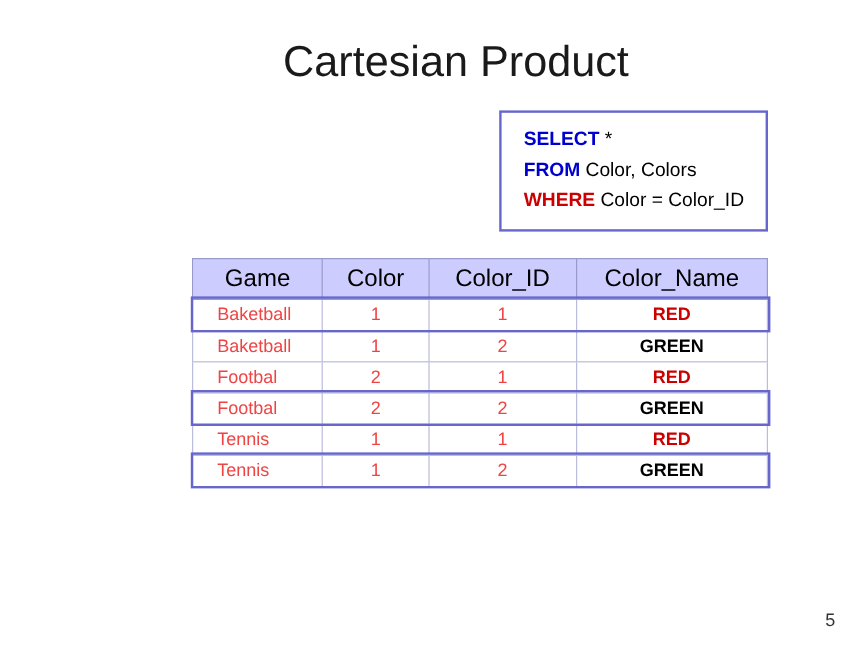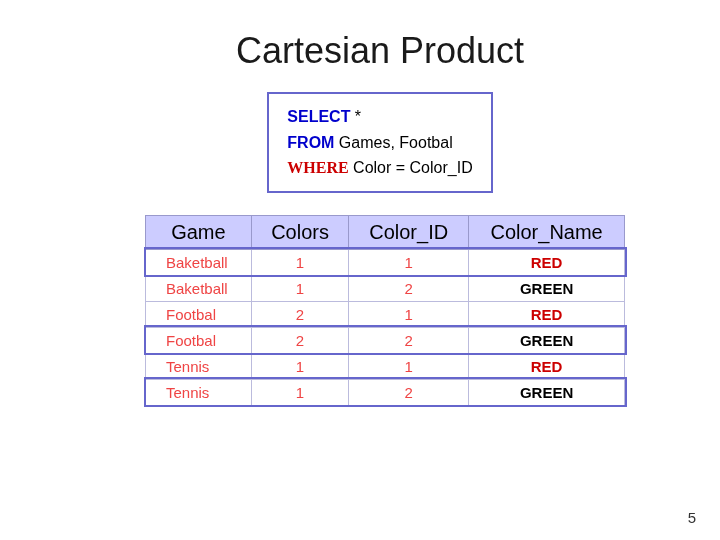--- a/index.html
+++ b/index.html
@@ -11,21 +11,21 @@
       font-family: Arial, Helvetica, sans-serif;
       position: relative;
       overflow: hidden;
     }
 
     .page-container {
       width: 720px;
       height: 540px;
       display: flex;
       flex-direction: column;
-      align-items: center;
+      align-items: flex-end;
       padding: 30px 80px 20px 120px;
       border-radius: 21px;
     }
 
     .title {
       font-size: 36px;
       font-weight: normal;
       color: #1a1a1a;
       margin-bottom: 20px;
       align-self: center;
@@ -36,21 +36,21 @@
       background: #fff;
       padding: 10px 18px;
       margin-bottom: 22px;
       font-size: 16px;
       line-height: 1.6;
       color: #000;
     }
 
     .sql-box .kw-select { color: #0000cc; font-weight: bold; }
     .sql-box .kw-from  { color: #0000cc; font-weight: bold; }
-    .sql-box .kw-where { color: #cc0000; font-weight: bold; font-family: Liberation Serif, serif; }
+    .sql-box .kw-where { color: #cc0000; font-weight: bold; }
 
     table {
       border-collapse: collapse;
       width: 480px;
       margin-left: 10px;
     }
 
     thead tr {
       background: #ccccff;
     }
@@ -102,32 +102,32 @@
 <body>
 
 <div class="page-container">
   <h1 class="title">Cartesian Product</h1>
 
   <div class="sql-box">
     <div>
       <span class="kw-select">SELECT</span><span> *</span>
     </div>
     <div>
-      <span class="kw-from">FROM</span><span>  Games, Footbal</span>
+      <span class="kw-from">FROM</span><span>  Color, Colors</span>
     </div>
     <div>
       <span class="kw-where">WHERE</span><span> Color = Color_ID</span>
     </div>
   </div>
 
   <table>
     <thead>
       <tr>
         <th>Game</th>
-        <th>Colors</th>
+        <th>Color</th>
         <th>Color_ID</th>
         <th>Color_Name</th>
       </tr>
     </thead>
     <tbody id="table-body">
     <tr class="highlighted">
       <td class="game-col">Baketball</td>
       <td>1</td>
       <td>1</td>
       <td class="color-red">RED</td>

